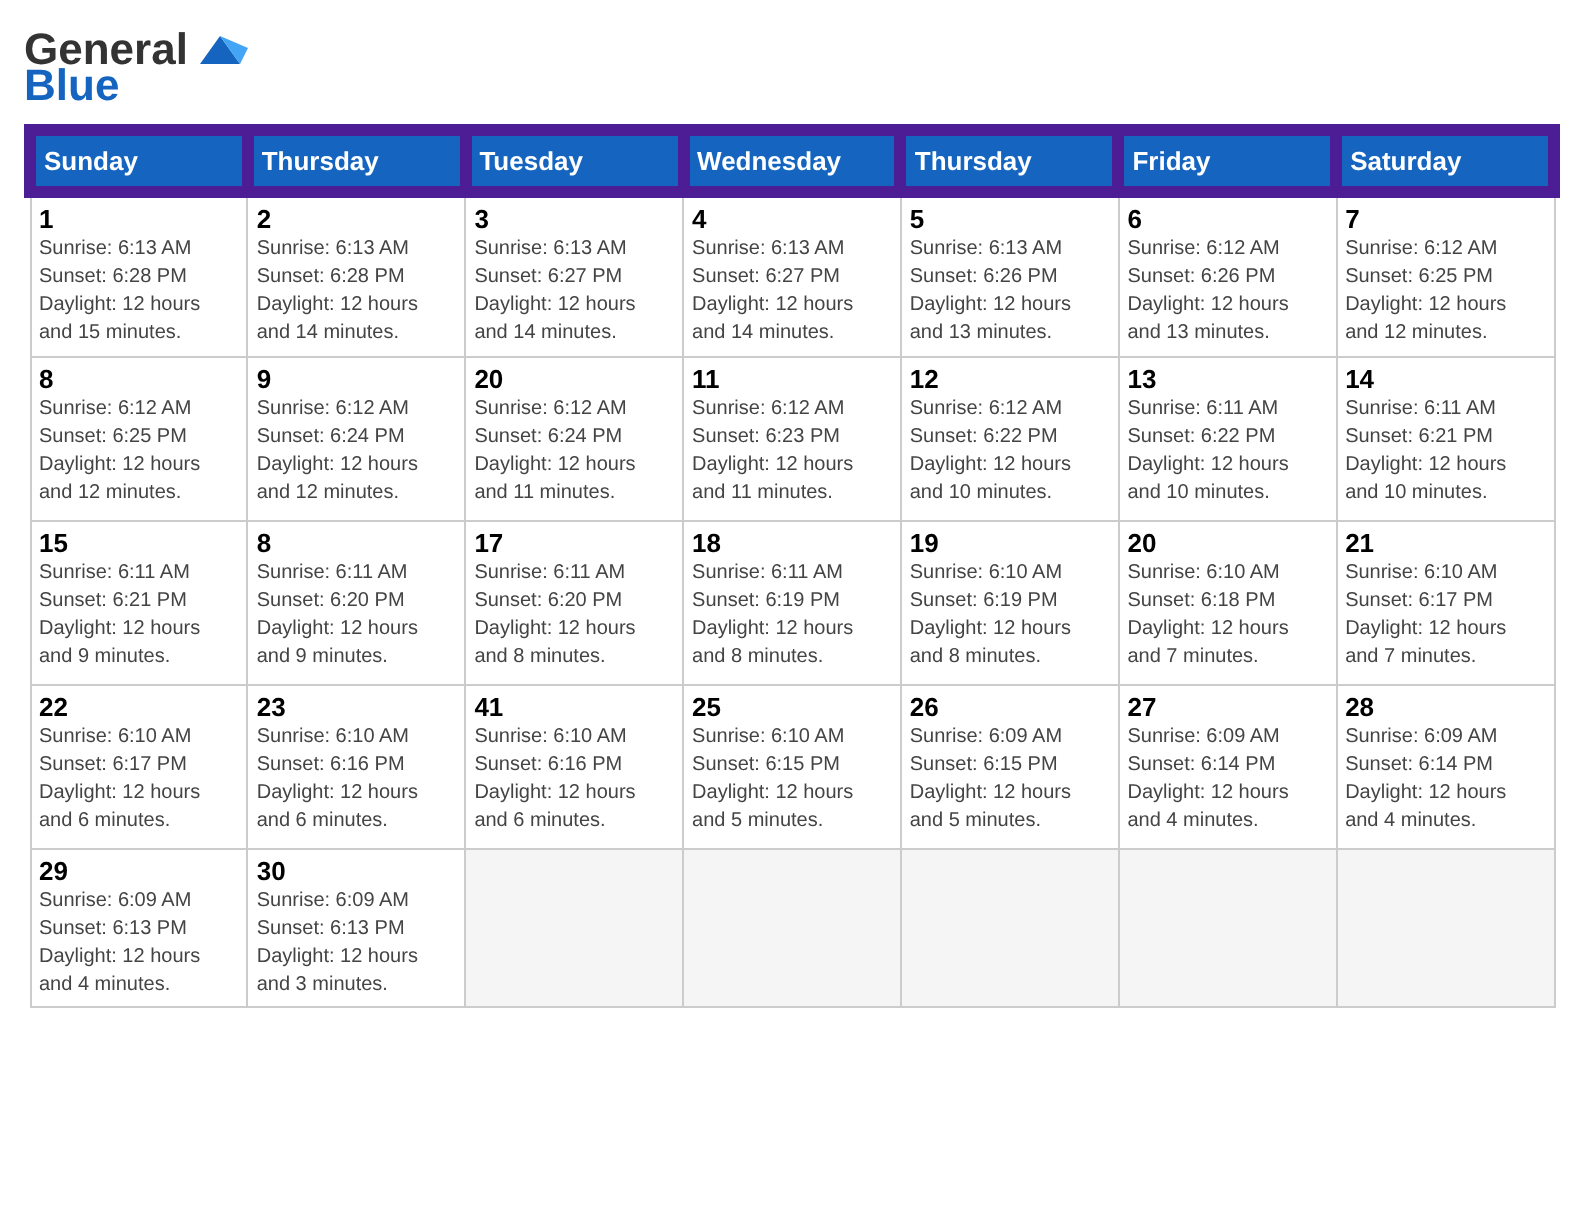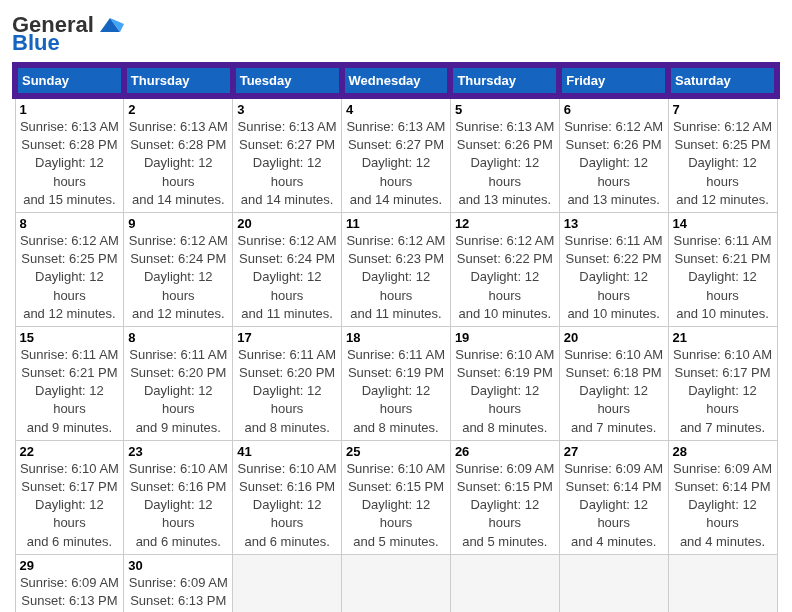--- a/index.html
+++ b/index.html
@@ -76,24 +76,23 @@
       background: #f5f5f5;
     }
     .day-num {
       font-size: 13px;
       font-weight: bold;
       color: #000;
       display: block;
       margin-bottom: 1px;
     }
     .day-info {
-      font-size: 13px;
+      font-size: 10px;
       color: #444;
       line-height: 1.4;
-      text-align: center;
     }
     .row-last td {
       height: 72px;
     }
   </style>
 </head>
 <body>
 
 <div class="container">
   <div class="header-area">

